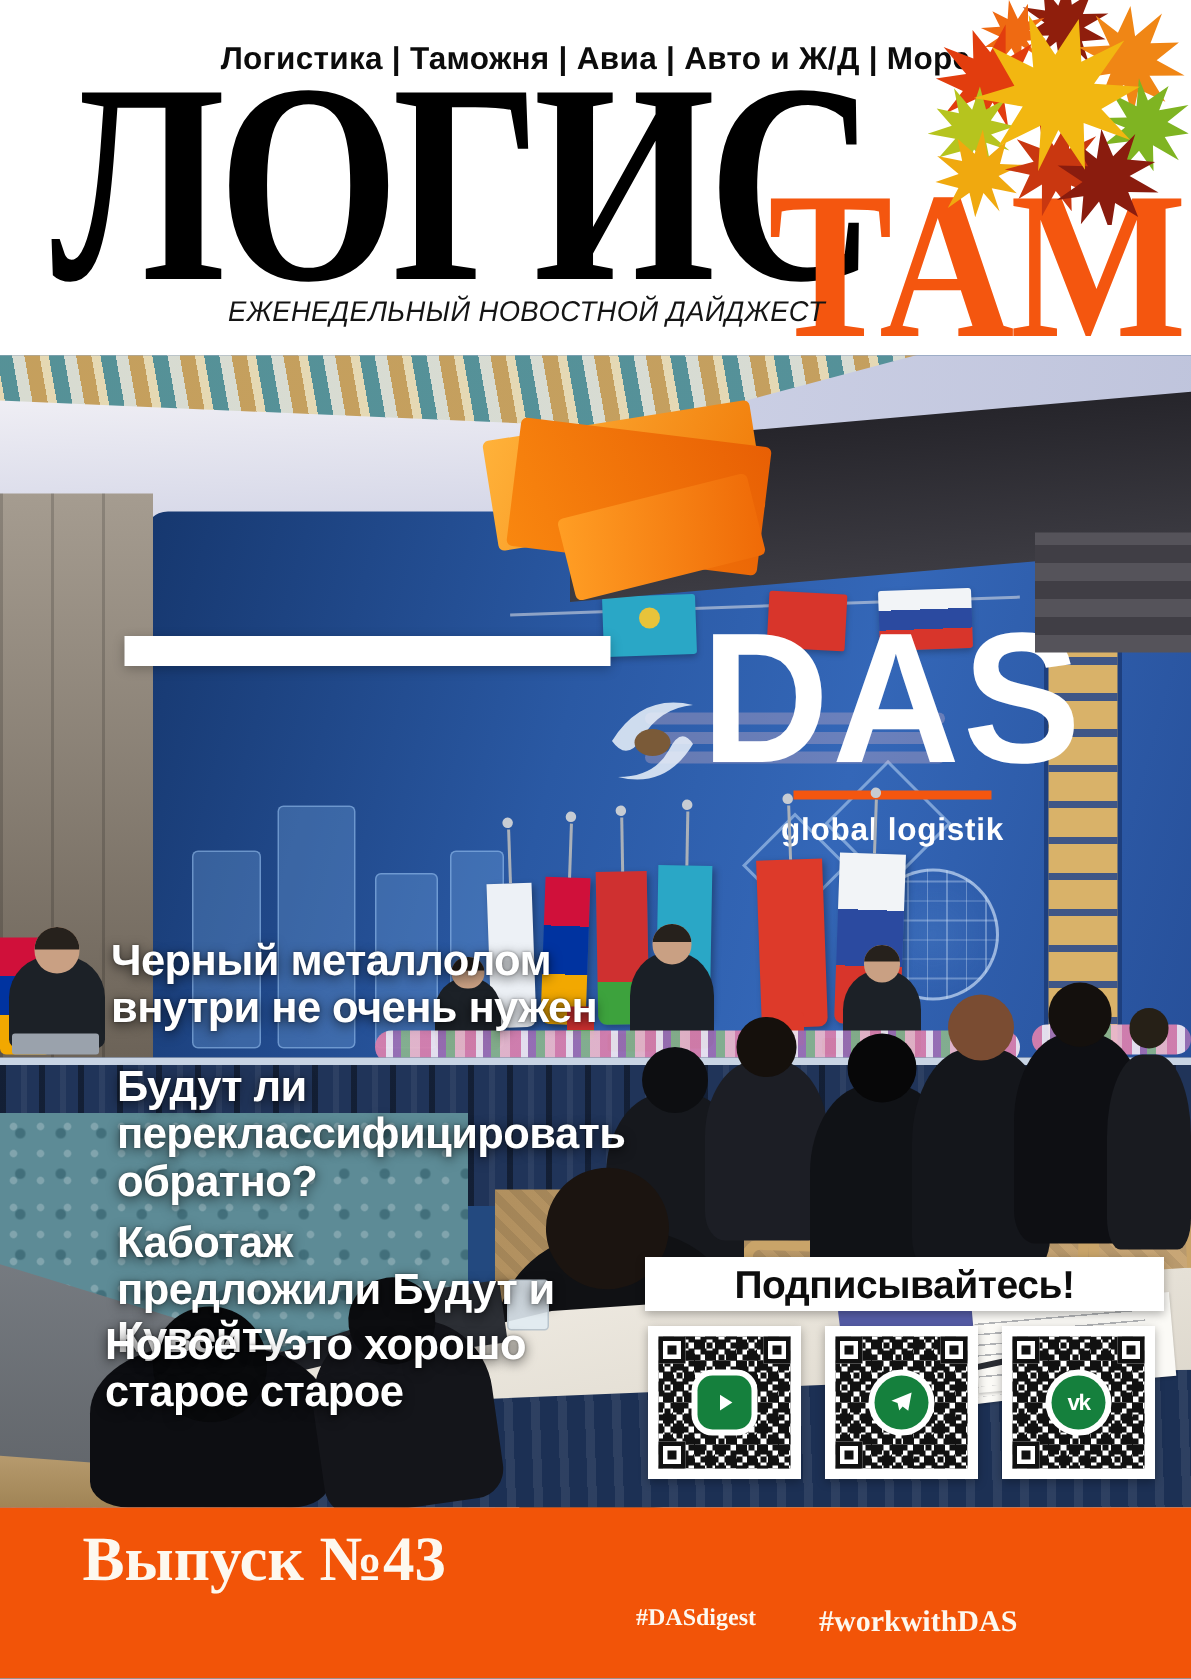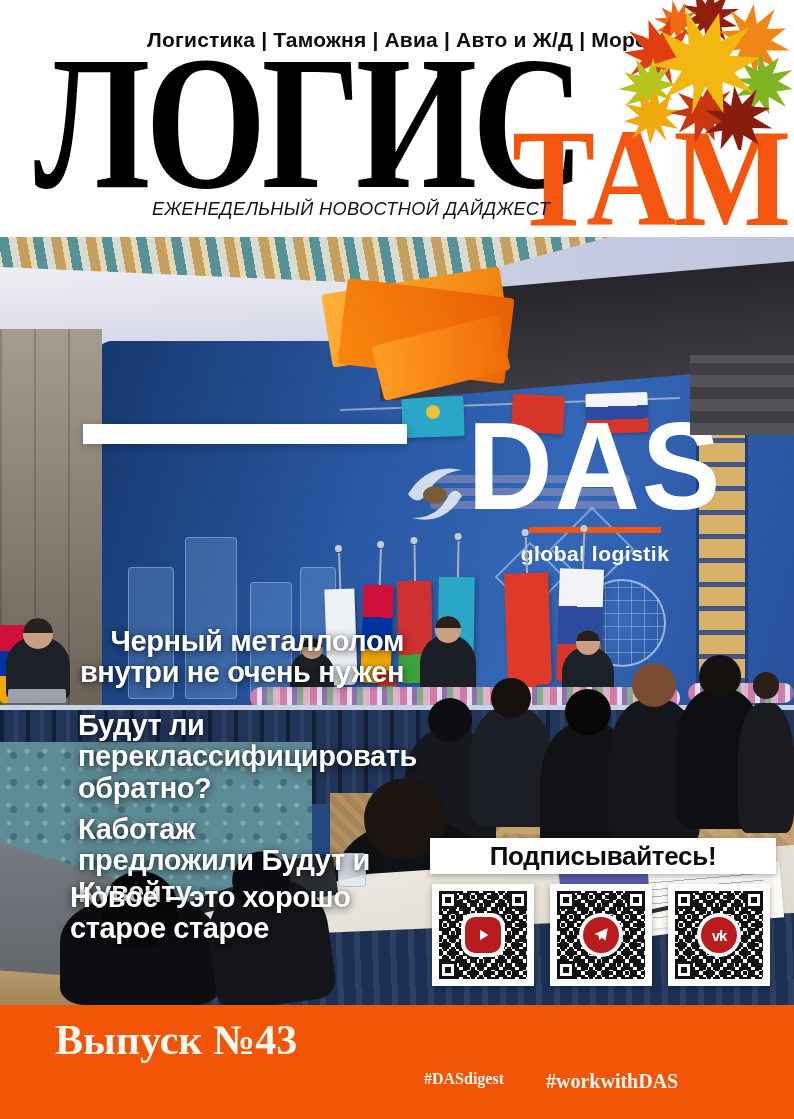--- a/index.html
+++ b/index.html
@@ -102,36 +102,36 @@
   .breaking .banner::before{content:"";position:absolute;inset:4px;border:2px solid rgba(255,235,200,.55);border-radius:2px;}
   .breaking .w1{color:#fff;font-weight:bold;font-size:27px;letter-spacing:-1px;transform:scaleX(.82);}
   .breaking .w2{color:#111;background:#fff;font-weight:bold;font-size:25px;padding:1px 5px;letter-spacing:-1px;transform:scaleX(.85);}
 
   .newsbox{left:83px;top:424px;width:324px;background:#fff;padding:9px 14px 11px 14px;box-sizing:border-box;box-shadow:0 2px 8px rgba(0,0,0,.25);}
   .newsbox .kicker{color:#ef4a23;font-weight:bold;font-size:26px;letter-spacing:-.3px;margin-bottom:3px;}
   .newsbox .head{color:#111;font-weight:bold;font-size:27px;line-height:1.13;letter-spacing:-.5px;}
 
   .hl{position:absolute;color:#fff;font-weight:bold;font-size:29px;line-height:1.08;letter-spacing:-.4px;
       text-shadow:0 2px 8px rgba(0,0,0,.65),0 0 2px rgba(0,0,0,.4);}
-  .hl1{left:74px;top:626px;width:330px;text-align:right;}
+  .hl1{left:74px;top:626px;width:330px;}
   .hl2{left:78px;top:710px;width:340px;}
   .hl3{left:78px;top:814px;width:300px;}
   .hl4{left:70px;top:882px;width:300px;}
 
   .subscribe{left:430px;top:838px;width:346px;height:36px;background:#fff;box-shadow:0 2px 6px rgba(0,0,0,.3);
     display:flex;align-items:center;justify-content:center;font-weight:bold;font-size:26px;color:#0d0d0d;letter-spacing:-.3px;}
 
   .qr{position:absolute;top:884px;width:102px;height:102px;background:#fff;box-shadow:0 2px 6px rgba(0,0,0,.3);}
   .qr .pat{position:absolute;inset:7px;background:
       repeating-conic-gradient(#111 0% 25%,transparent 0% 50%) 0 0/8px 8px,
       repeating-conic-gradient(#111 0% 25%,transparent 0% 50%) 3px 2px/14px 14px,#fff;}
   .qr .f{position:absolute;width:18px;height:18px;border:3px solid #111;background:#fff;box-sizing:border-box;}
   .qr .f::after{content:"";position:absolute;inset:3px;background:#111;}
   .qr .f.tl{left:7px;top:7px;} .qr .f.tr{right:7px;top:7px;} .qr .f.bl{left:7px;bottom:7px;}
-  .qr .ic{position:absolute;left:50%;top:50%;width:36px;height:36px;margin:-18px 0 0 -18px;background:#b91c1c;
+  .qr .ic{position:absolute;left:50%;top:50%;width:36px;height:36px;margin:-18px 0 0 -18px;background:#15803d;
     border-radius:50%;display:flex;align-items:center;justify-content:center;box-shadow:0 0 0 4px #fff;}
   .qr .ic.rounded{border-radius:10px;}
   .qr1{left:432px;} .qr2{left:550px;} .qr3{left:668px;}
   .vkg{color:#fff;font-weight:bold;font-size:15px;letter-spacing:-1px;}
 
   
   .footer{position:absolute;left:0;top:1005px;width:794px;height:114px;background:#f25408;}
   .f-issue{position:absolute;left:55px;top:11px;font-family:"Liberation Serif",serif;font-weight:bold;
     font-size:42px;color:#fdf8ef;}
   .f-dates{position:absolute;left:55px;top:64px;font-family:"Liberation Serif",serif;font-weight:bold;

